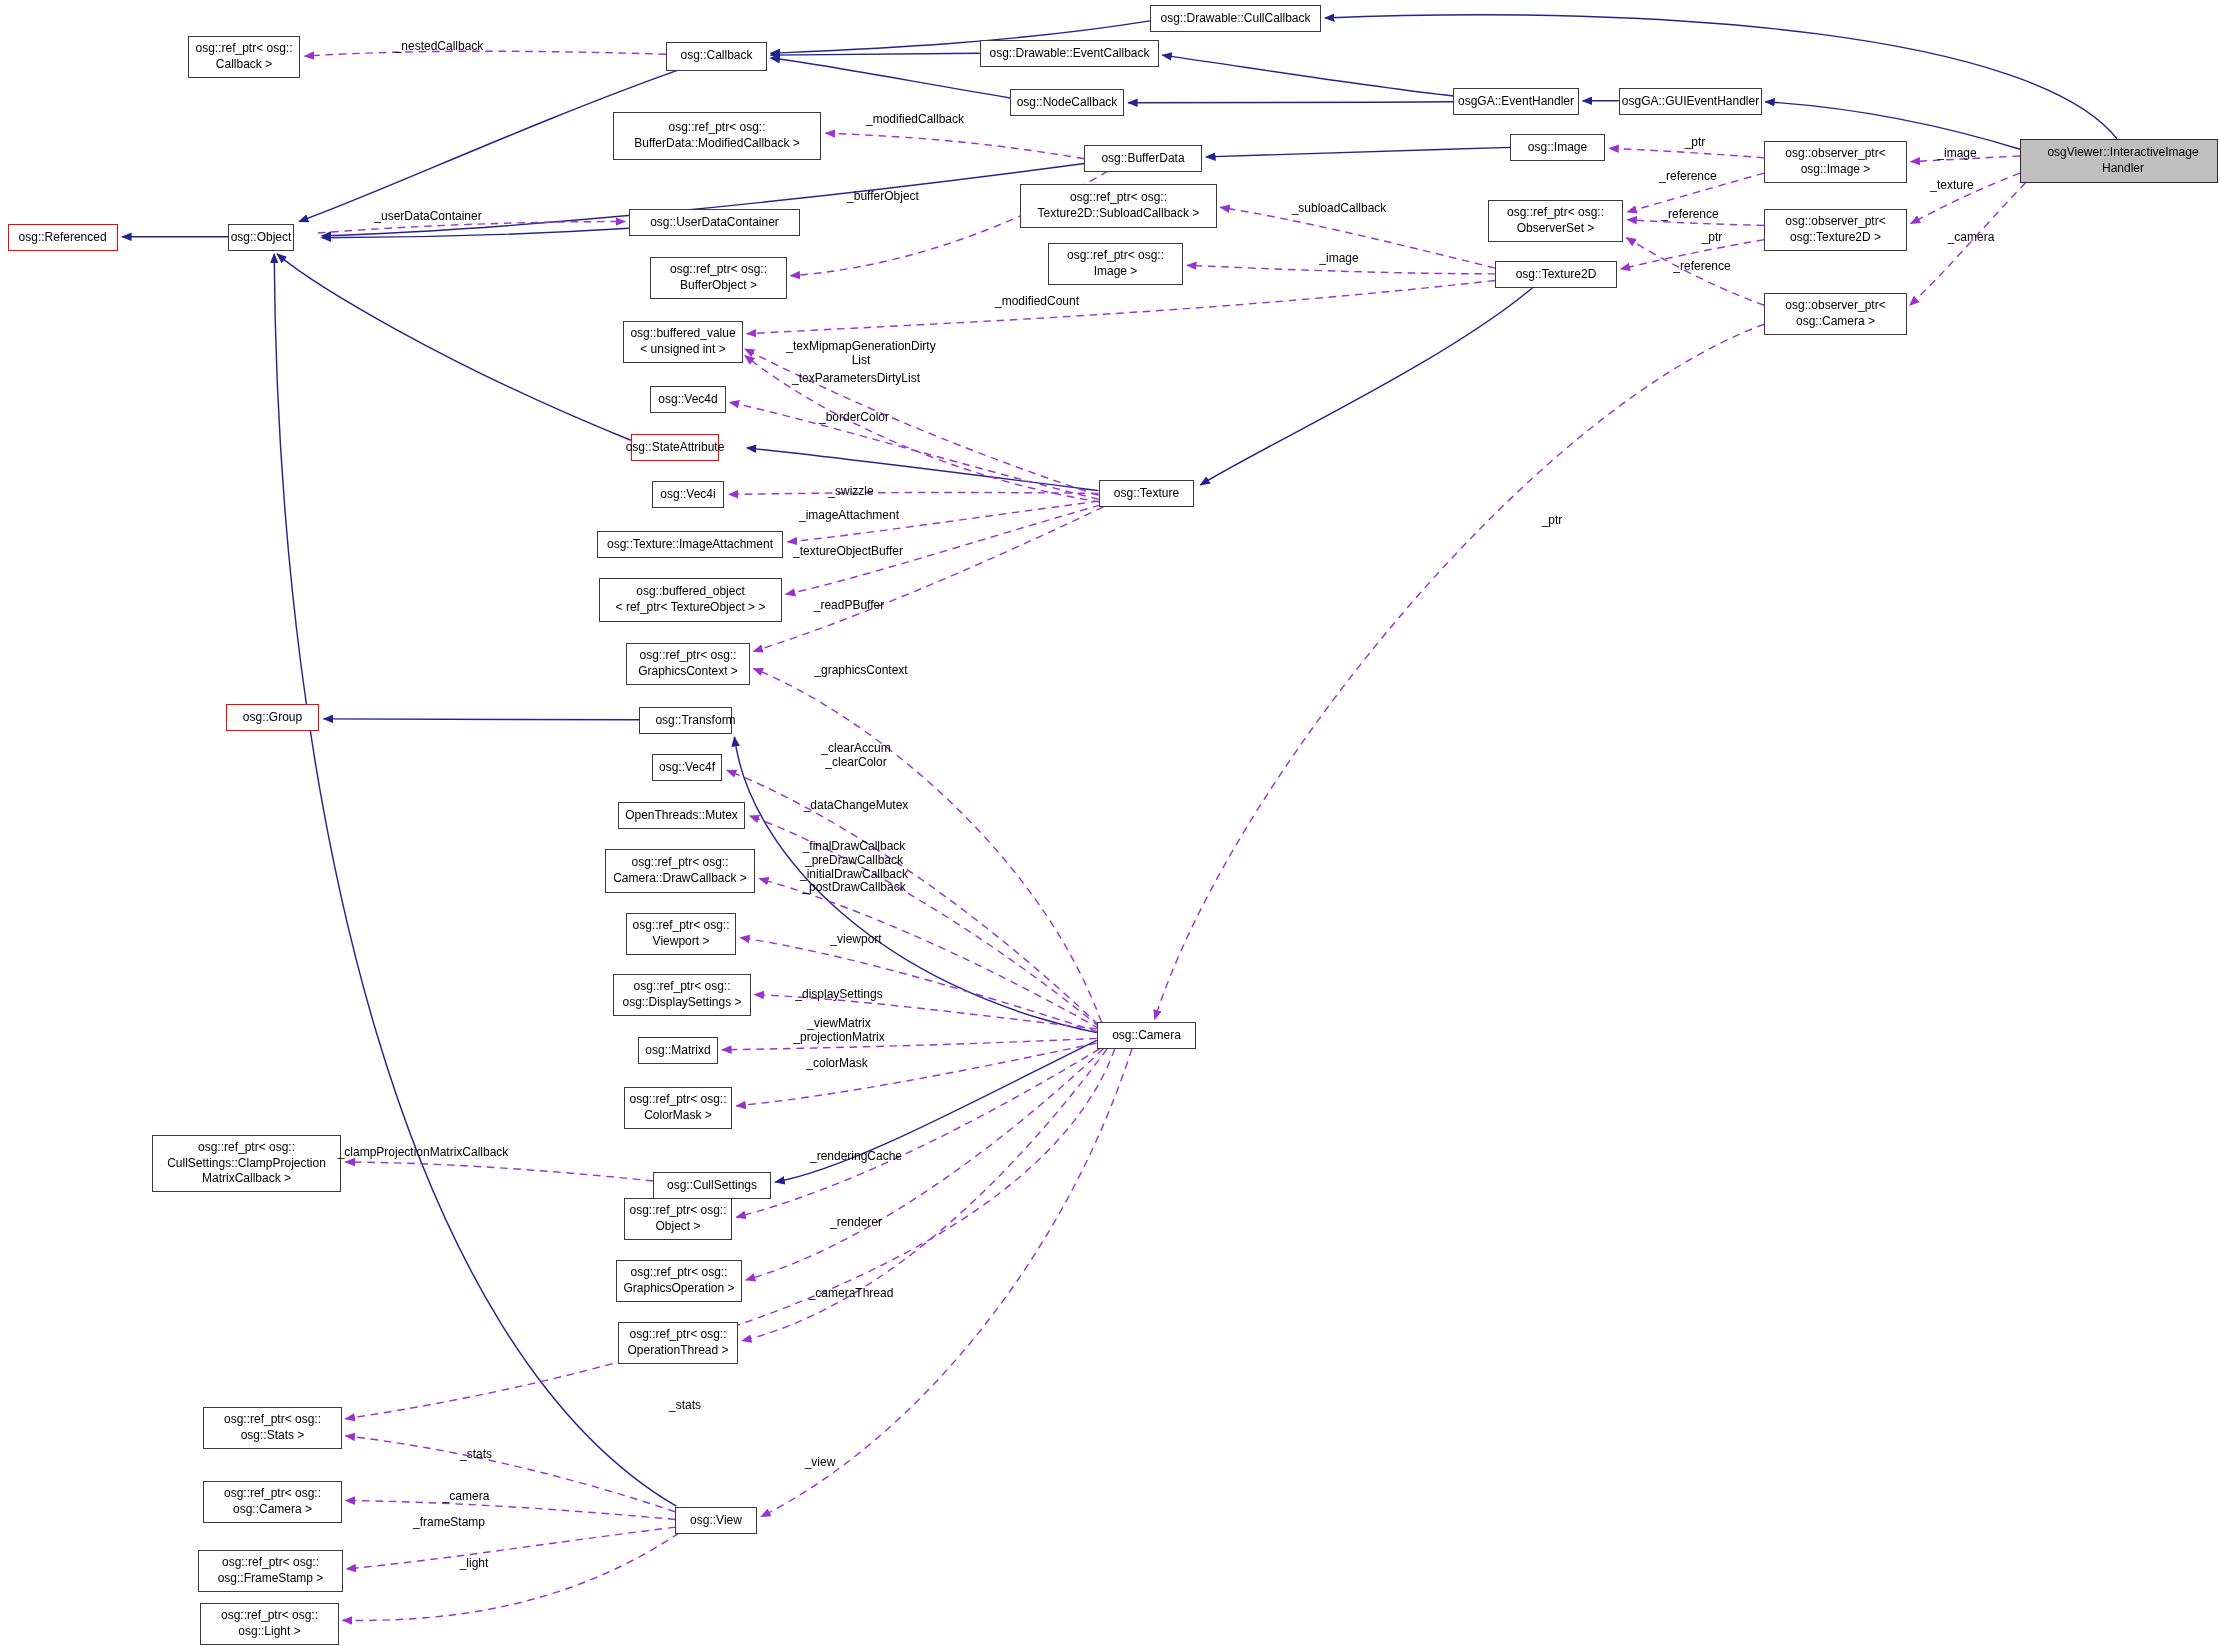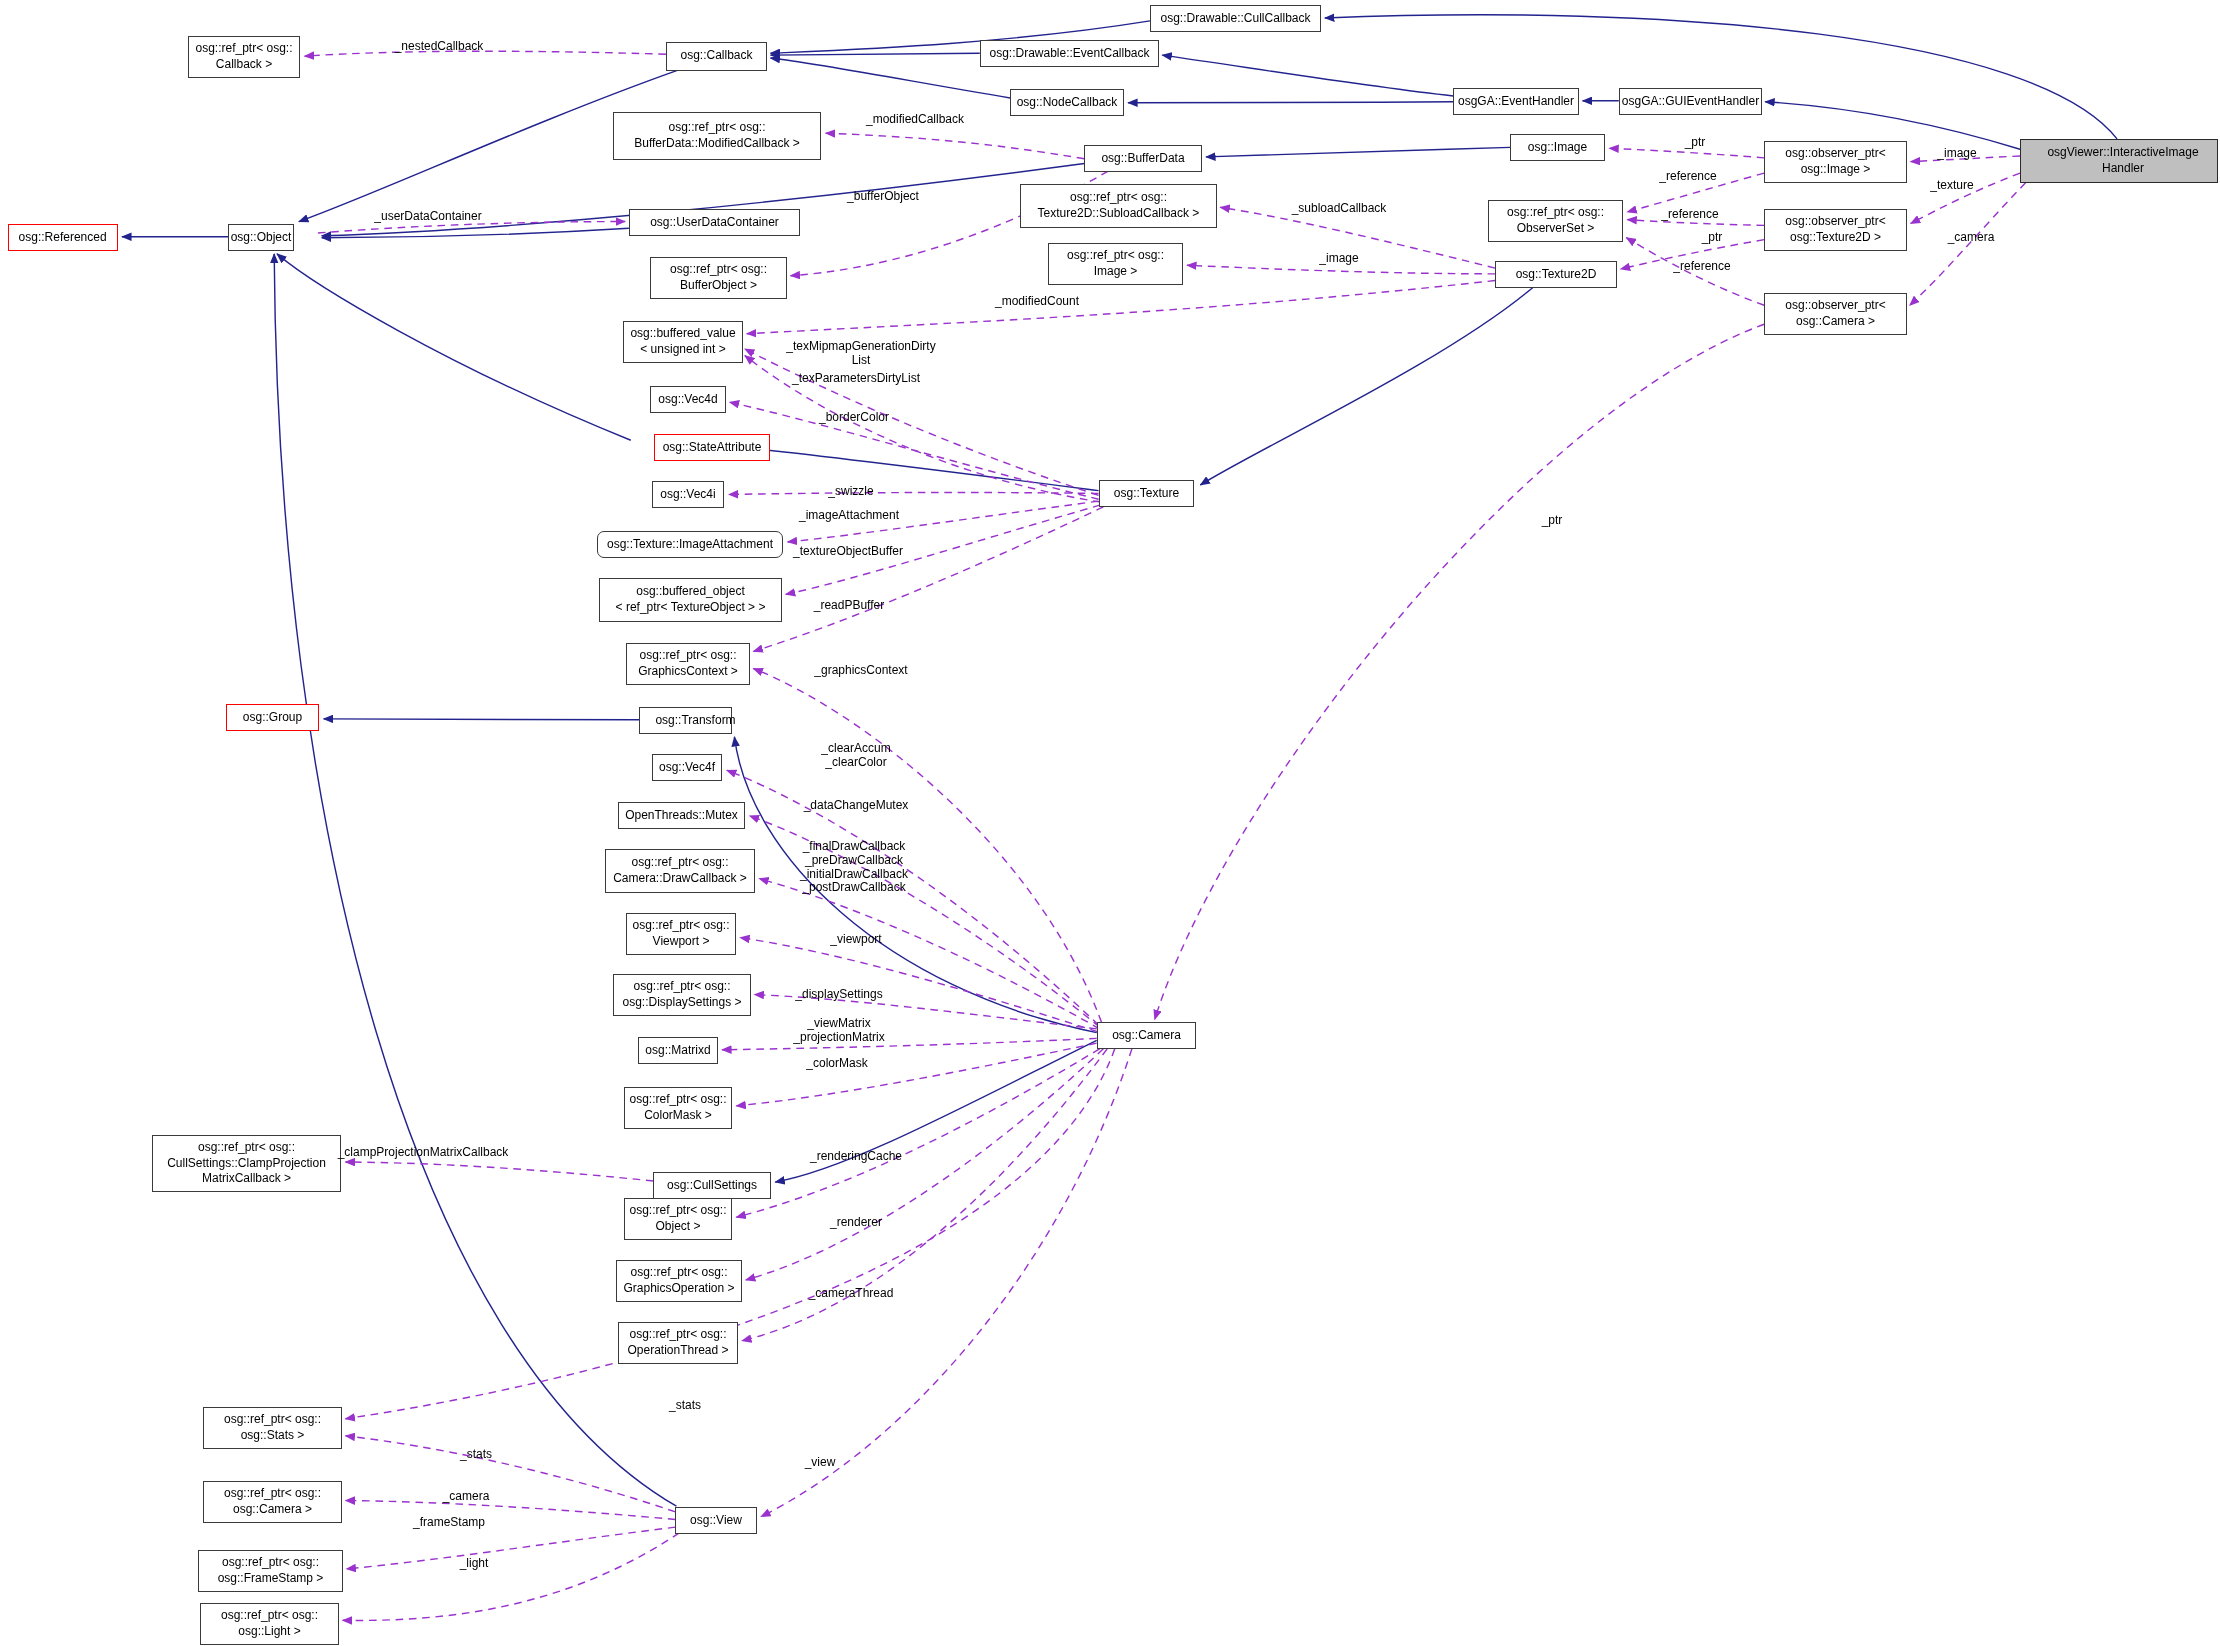--- a/index.html
+++ b/index.html
@@ -166,24 +166,24 @@
     <div class="node" style="left: 1048px; top: 243px; width: 135px; height: 42px;">osg::ref_ptr&lt; osg::
 Image &gt;</div>
     <div class="node red" style="left: 7.6px; top: 224px; width: 110px; height: 27px;">osg::Referenced</div>
     <div class="node" style="left: 228px; top: 224px; width: 66px; height: 27px;">osg::Object</div>
     <div class="node" style="left: 629px; top: 209px; width: 171px; height: 27px;">osg::UserDataContainer</div>
     <div class="node" style="left: 650px; top: 257px; width: 137px; height: 42px;">osg::ref_ptr&lt; osg::
 BufferObject &gt;</div>
     <div class="node" style="left: 623px; top: 321px; width: 120px; height: 42px; text-align: center;">osg::buffered_value
 &lt; unsigned int &gt;</div>
     <div class="node" style="left: 650px; top: 386px; width: 76px; height: 27px;">osg::Vec4d</div>
-    <div class="node red" style="left: 654px; top: 434px; width: 116px; height: 27px;">osg::StateAttribute</div>
+    <div class="node red" style="left: 631px; top: 434px; width: 88px; height: 27px;">osg::StateAttribute</div>
     <div class="node" style="left: 1099px; top: 480px; width: 95px; height: 27px;">osg::Texture</div>
     <div class="node" style="left: 652px; top: 481px; width: 72px; height: 27px;">osg::Vec4i</div>
-    <div class="node" style="left: 597px; top: 531px; width: 186px; height: 27px; border-radius: 7px;">osg::Texture::ImageAttachment</div>
+    <div class="node" style="left: 597px; top: 531px; width: 186px; height: 27px;">osg::Texture::ImageAttachment</div>
     <div class="node" style="left: 599px; top: 578px; width: 183px; height: 44px;">osg::buffered_object
 &lt; ref_ptr&lt; TextureObject &gt; &gt;</div>
     <div class="node" style="left: 626px; top: 643px; width: 124px; height: 42px;">osg::ref_ptr&lt; osg::
 GraphicsContext &gt;</div>
     <div class="node red" style="left: 226px; top: 704px; width: 93px; height: 27px;">osg::Group</div>
     <div class="node" style="left: 639px; top: 707px; width: 93px; height: 27px; padding-left: 20px;">osg::Transform</div>
     <div class="node" style="left: 652px; top: 754px; width: 70px; height: 27px;">osg::Vec4f</div>
     <div class="node" style="left: 618px; top: 802px; width: 127px; height: 27px;">OpenThreads::Mutex</div>
     <div class="node" style="left: 605px; top: 849px; width: 150px; height: 44px;">osg::ref_ptr&lt; osg::
 Camera::DrawCallback &gt;</div>

